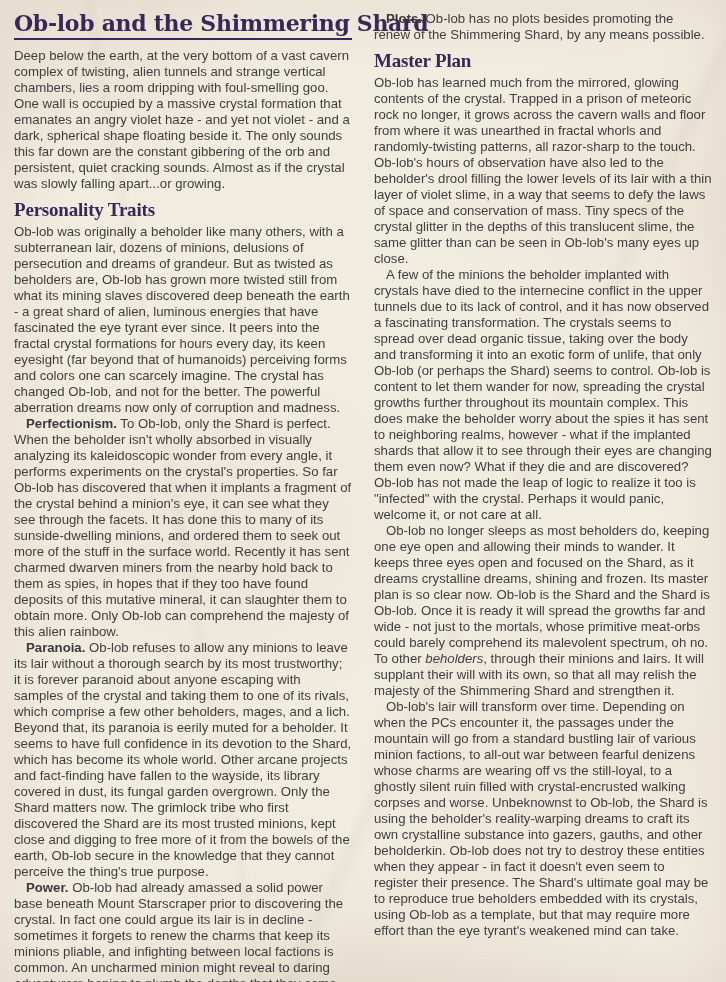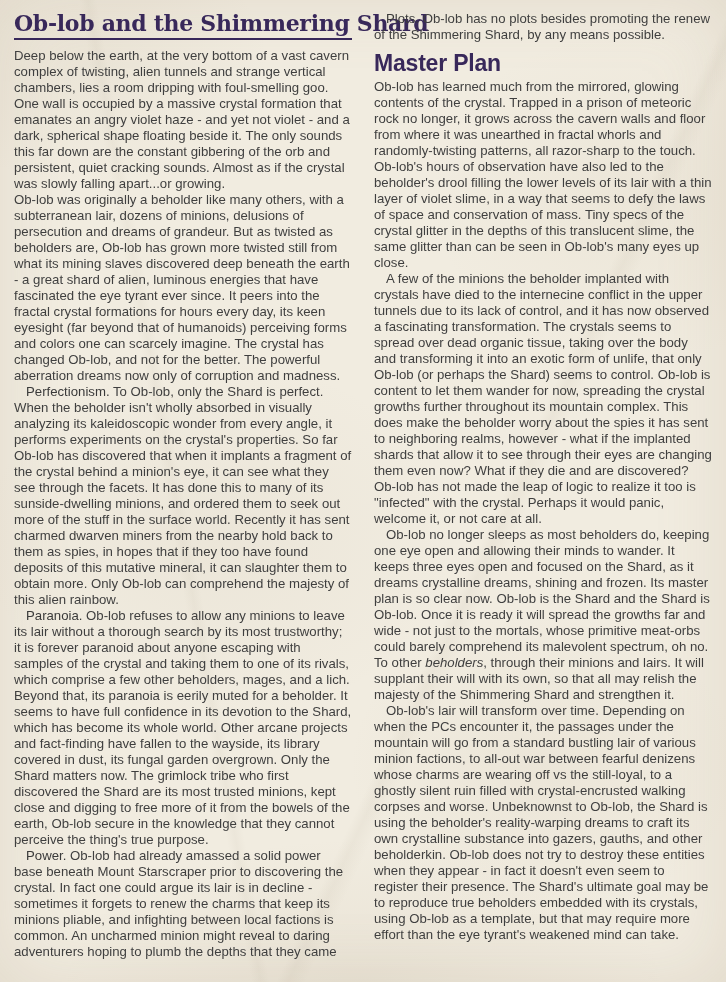--- a/index.html
+++ b/index.html
@@ -47,50 +47,51 @@
     color: var(--heading);
     margin: 0 0 3px 0;
     white-space: nowrap;
   }
   .title-rule {
     border: none;
     border-top: 2px solid var(--heading);
     margin: 0 0 8px 0;
   }
   .section-heading {
-    font-family: Liberation Sans, sans-serif;
+    font-family: Liberation Serif, serif;
     font-weight: bold;
-    font-size: 23px;
+    font-size: 19px;
     line-height: 1.15;
     letter-spacing: -0.2px;
     color: var(--heading);
     margin: 7px 0 3px 0;
   }
   p {
     margin: 0;
     font-size: 13.2px;
     line-height: 16px;
     color: var(--body-text);
     text-align: left;
   }
   p.indent { text-indent: 12px; }
-  p b { font-weight: normal; color: #3a3a3a; }
+  p b { font-weight: bold; color: #3a3a3a; }
   .em { font-style: italic; }
 </style>
 </head>
 <body>
 
 <div class="page">
 
   <div class="col">
     <h1 class="doc-title">Ob-lob and the Shimmering Shard</h1>
     <hr class="title-rule">
 
     <p class="noindent">Deep below the earth, at the very bottom of a vast cavern complex of twisting, alien tunnels and strange vertical chambers, lies a room dripping with foul-smelling goo. One wall is occupied by a massive crystal formation that emanates an angry violet haze - and yet not violet - and a dark, spherical shape floating beside it. The only sounds this far down are the constant gibbering of the orb and persistent, quiet cracking sounds. Almost as if the crystal was slowly falling apart...or growing.</p>
 
+    <h2 class="section-heading">Personality Traits</h2>
 
     <p class="noindent">Ob-lob was originally a beholder like many others, with a subterranean lair, dozens of minions, delusions of persecution and dreams of grandeur. But as twisted as beholders are, Ob-lob has grown more twisted still from what its mining slaves discovered deep beneath the earth - a great shard of alien, luminous energies that have fascinated the eye tyrant ever since. It peers into the fractal crystal formations for hours every day, its keen eyesight (far beyond that of humanoids) perceiving forms and colors one can scarcely imagine. The crystal has changed Ob-lob, and not for the better. The powerful aberration dreams now only of corruption and madness.</p>
 
     <p class="indent"><b>Perfectionism.</b><span> To Ob-lob, only the Shard is perfect. When the beholder isn't wholly absorbed in visually analyzing its kaleidoscopic wonder from every angle, it performs experiments on the crystal's properties. So far Ob-lob has discovered that when it implants a fragment of the crystal behind a minion's eye, it can see what they see through the facets. It has done this to many of its sunside-dwelling minions, and ordered them to seek out more of the stuff in the surface world. Recently it has sent charmed dwarven miners from the nearby hold back to them as spies, in hopes that if they too have found deposits of this mutative mineral, it can slaughter them to obtain more. Only Ob-lob can comprehend the majesty of this alien rainbow.</span></p>
 
     <p class="indent"><b>Paranoia.</b><span> Ob-lob refuses to allow any minions to leave its lair without a thorough search by its most trustworthy; it is forever paranoid about anyone escaping with samples of the crystal and taking them to one of its rivals, which comprise a few other beholders, mages, and a lich. Beyond that, its paranoia is eerily muted for a beholder. It seems to have full confidence in its devotion to the Shard, which has become its whole world. Other arcane projects and fact-finding have fallen to the wayside, its library covered in dust, its fungal garden overgrown. Only the Shard matters now. The grimlock tribe who first discovered the Shard are its most trusted minions, kept close and digging to free more of it from the bowels of the earth, Ob-lob secure in the knowledge that they cannot perceive the thing's true purpose.</span></p>
 
     <p class="indent"><b>Power.</b><span> Ob-lob had already amassed a solid power base beneath Mount Starscraper prior to discovering the crystal. In fact one could argue its lair is in decline - sometimes it forgets to renew the charms that keep its minions pliable, and infighting between local factions is common. An uncharmed minion might reveal to daring adventurers hoping to plumb the depths that they came</span></p>
   </div>
 

